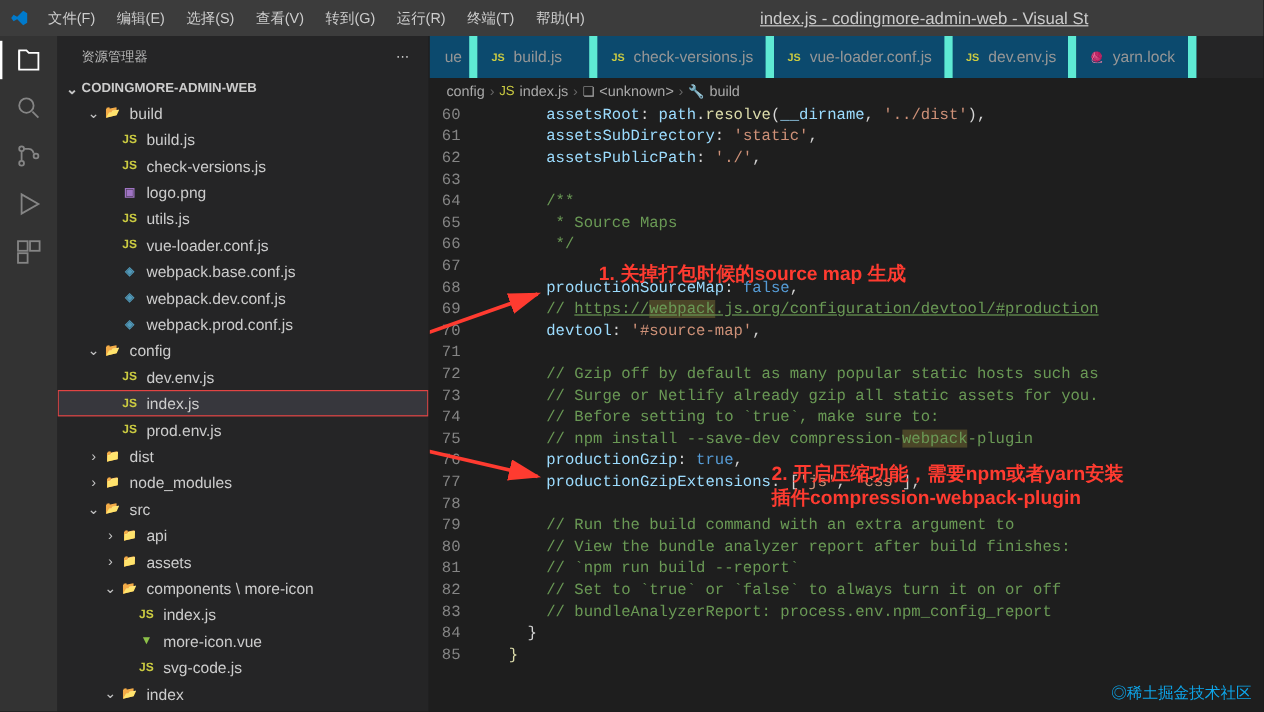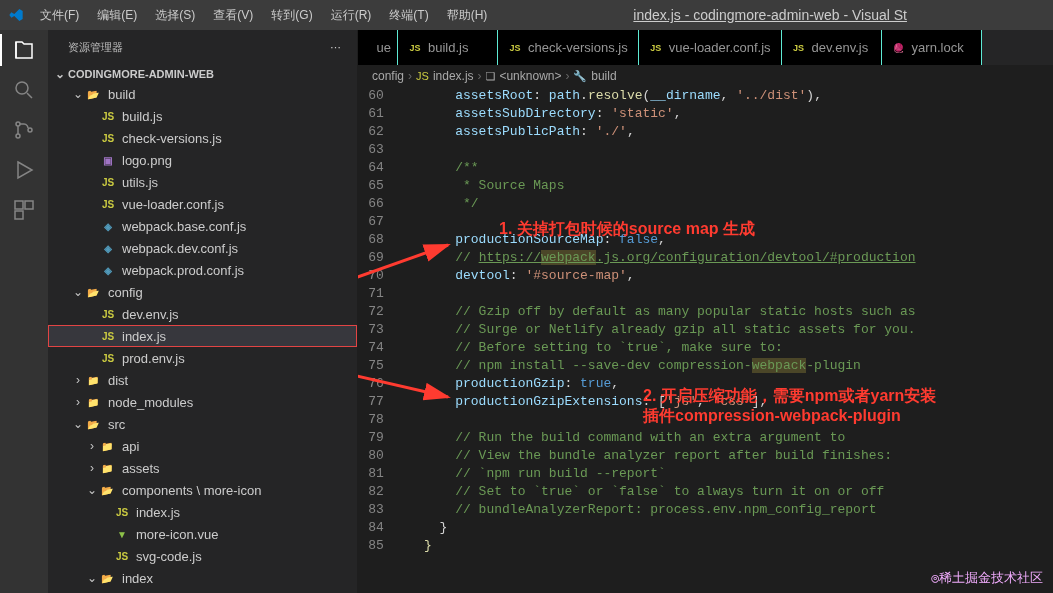--- a/index.html
+++ b/index.html
@@ -143,22 +143,22 @@
   height: 35px;
   background: #252526;
   display: flex;
   align-items: stretch;
   overflow: hidden;
 }
 .tab {
   display: flex;
   align-items: center;
   padding: 0 10px;
-  background: #000000;
-  border-right: 1px solid #5eead4;
+  background: #0c4a6e;
+  border-right: 7px solid #5eead4;
   min-width: 100px;
   gap: 6px;
   font-size: 13px;
   color: #969696;
   cursor: pointer;
 }
 .tab.partial { min-width: 40px; justify-content: flex-end; padding: 0 6px 0 2px; }
 .tab-icon {
   width: 14px; height: 14px;
   display: inline-flex;
@@ -218,23 +218,23 @@
 }
 .arrow-svg {
   position: absolute;
   pointer-events: none;
   z-index: 15;
 }
 .watermark {
   position: absolute;
   bottom: 6px;
   right: 10px;
-  color: #f0abfc;
+  color: #0ea5e9;
   font-size: 13px;
-  font-family: Liberation Mono, monospace;
+  font-family: Liberation Serif, serif;
   z-index: 30;
 }
 </style>
 </head>
 <body>
 
 <div class="titlebar">
   <svg class="vscode-logo" viewBox="0 0 24 24">
       <path fill="#007acc" d="M17 3l-9 9 9 9 5-3V6l-5-3zM5 8l-3 4 3 4 7-4-7-4z"></path>
     </svg>

